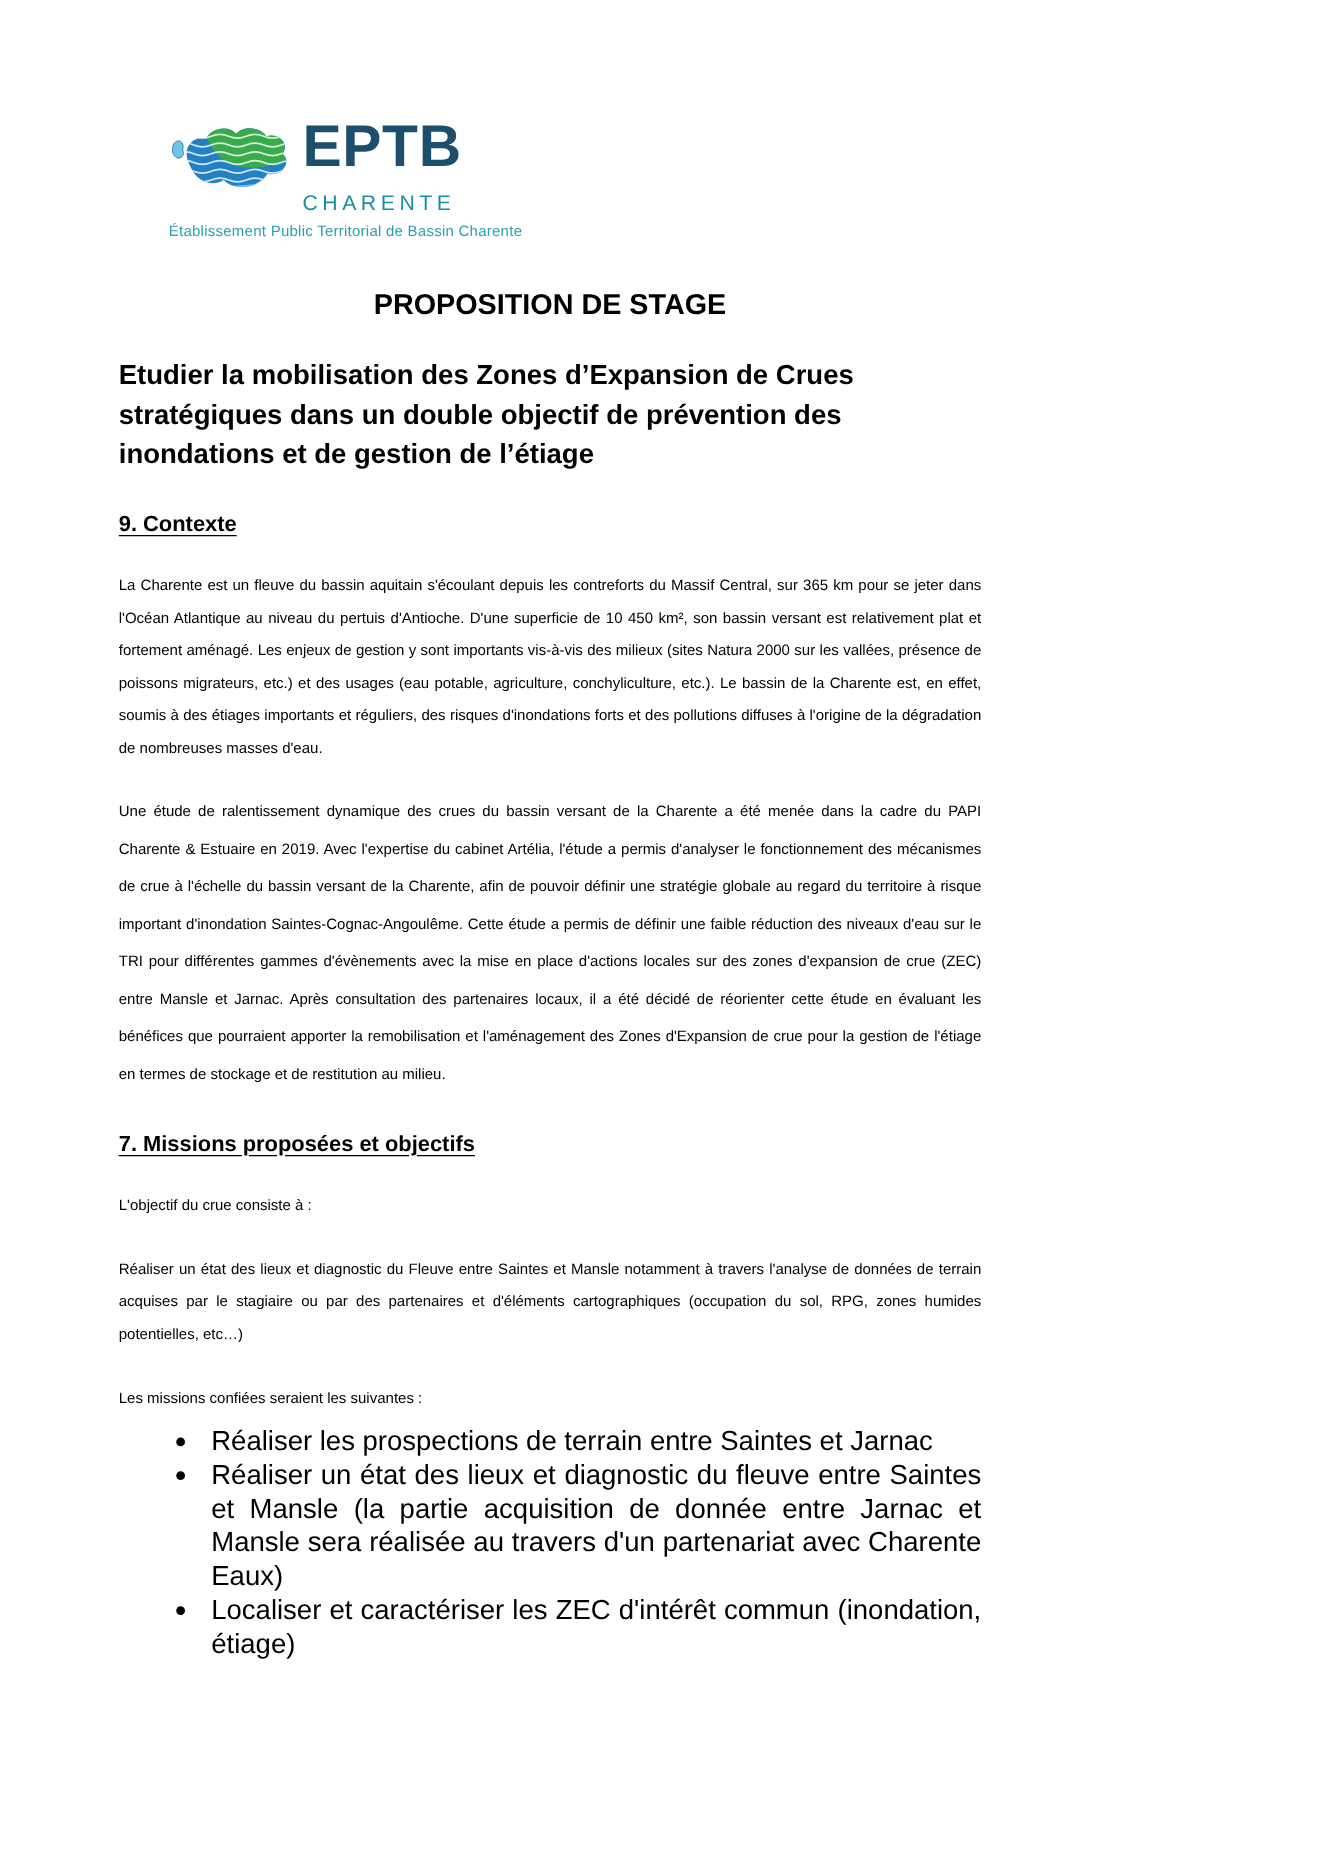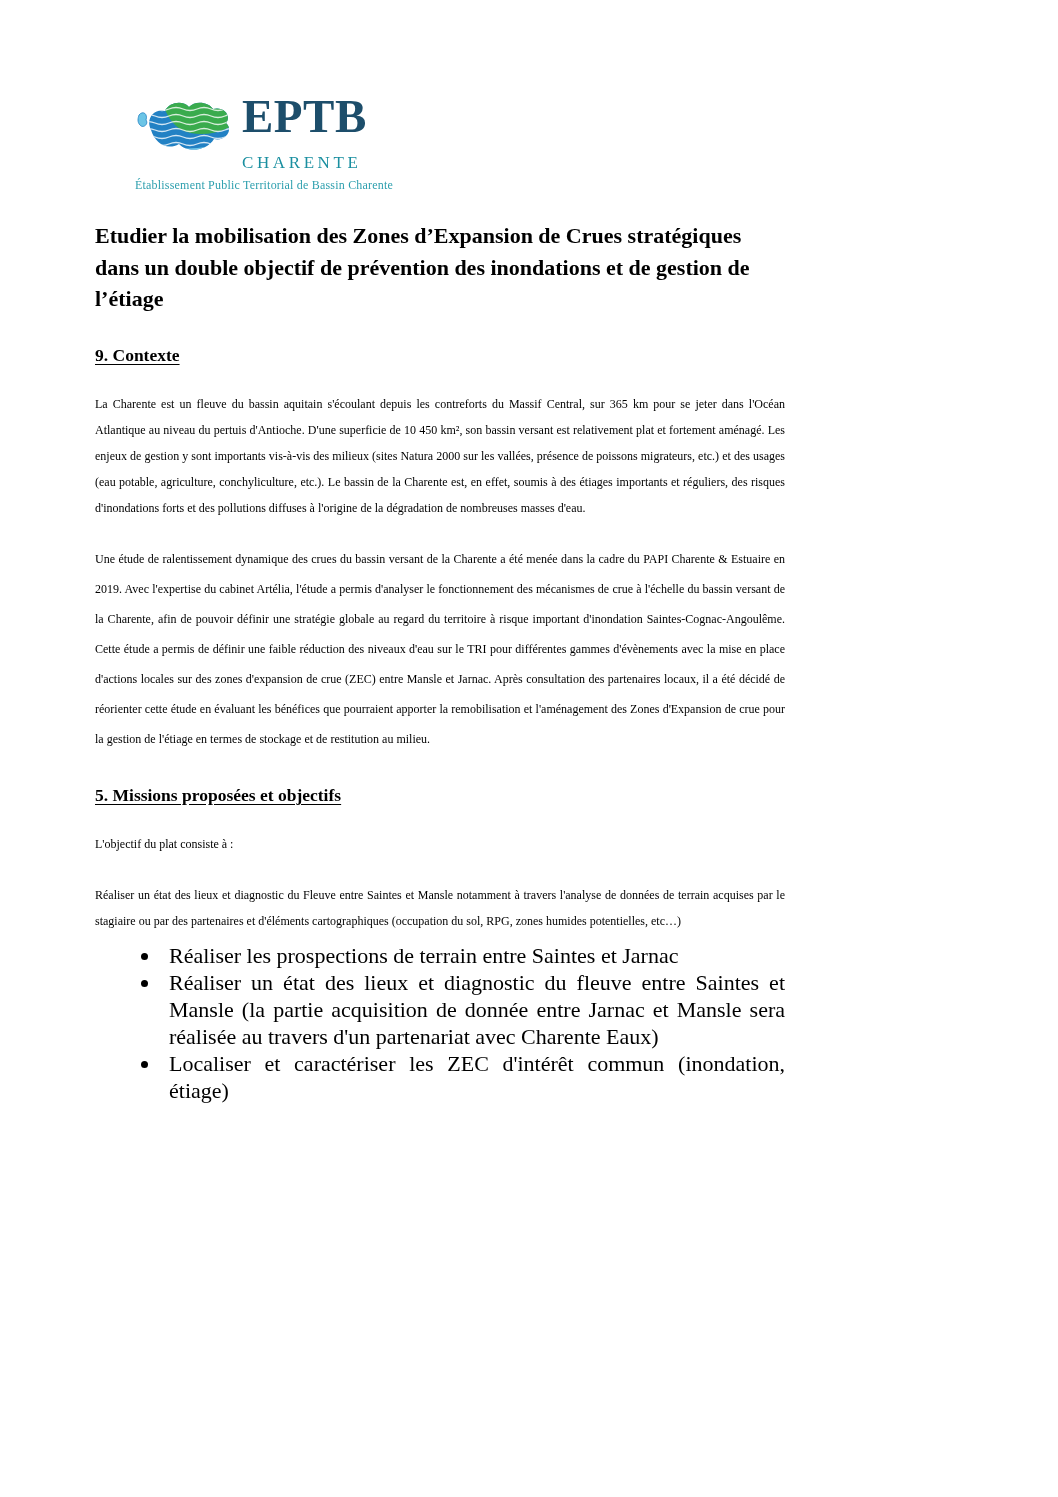--- a/index.html
+++ b/index.html
@@ -13,21 +13,20 @@
   * { margin: 0; padding: 0; box-sizing: border-box; }
   html, body { background: #ffffff; }
   body { font-family: "Liberation Sans", sans-serif; color: #000; }
 
   .page {
     position: relative;
     width: 880px;
     height: 1497px;
     background: #fff;
     overflow: hidden;
-    font-family: Liberation Serif, serif;
   }
   .content { padding: 96px 95px 0 95px; }
 
   
   .logo { margin-left: 40px; width: 260px; }
   .logo-top { display: flex; align-items: flex-start; }
   .logo-graphic { flex: 0 0 auto; margin-top: 2px; }
   .logo-text { margin-left: 3px; }
   .logo-acronym {
     font-size: 47px;
@@ -125,35 +124,37 @@
           <path class="island" d="M4,17 C8,12 13,16 11,22 C14,26 8,31 5,27 C2,24 3,20 4,17 Z"></path>
         </svg>
         <div class="logo-text">
           <div class="logo-acronym">EPTB</div>
           <div class="logo-name">CHARENTE</div>
         </div>
       </div>
       <div class="logo-tagline">Établissement Public Territorial de Bassin Charente</div>
     </header>
 
+    <h1 class="doc-title">PROPOSITION DE STAGE</h1>
 
     <h2 class="doc-subtitle">Etudier la mobilisation des Zones d’Expansion de Crues stratégiques dans un double objectif de prévention des inondations et de gestion de l’étiage</h2>
 
     <h3 class="section-heading">9. Contexte</h3>
 
     <p class="par">La Charente est un fleuve du bassin aquitain s'écoulant depuis les contreforts du Massif Central, sur 365 km pour se jeter dans l'Océan Atlantique au niveau du pertuis d'Antioche. D'une superficie de 10 450 km², son bassin versant est relativement plat et fortement aménagé. Les enjeux de gestion y sont importants vis-à-vis des milieux (sites Natura 2000 sur les vallées, présence de poissons migrateurs, etc.) et des usages (eau potable, agriculture, conchyliculture, etc.). Le bassin de la Charente est, en effet, soumis à des étiages importants et réguliers, des risques d'inondations forts et des pollutions diffuses à l'origine de la dégradation de nombreuses masses d'eau.</p>
 
     <p class="par wide">Une étude de ralentissement dynamique des crues du bassin versant de la Charente a été menée dans la cadre du PAPI Charente &amp; Estuaire en 2019. Avec l'expertise du cabinet Artélia, l'étude a permis d'analyser le fonctionnement des mécanismes de crue à l'échelle du bassin versant de la Charente, afin de pouvoir définir une stratégie globale au regard du territoire à risque important d'inondation Saintes-Cognac-Angoulême. Cette étude a permis de définir une faible réduction des niveaux d'eau sur le TRI pour différentes gammes d'évènements avec la mise en place d'actions locales sur des zones d'expansion de crue (ZEC) entre Mansle et Jarnac. Après consultation des partenaires locaux, il a été décidé de réorienter cette étude en évaluant les bénéfices que pourraient apporter la remobilisation et l'aménagement des Zones d'Expansion de crue pour la gestion de l'étiage en termes de stockage et de restitution au milieu.</p>
 
-    <h3 class="section-heading">5. Missions proposées et objectifs</h3>
+    <h3 class="section-heading">7. Missions proposées et objectifs</h3>
 
-    <p class="par">L'objectif du plat consiste à :</p>
+    <p class="par">L'objectif du crue consiste à :</p>
 
     <p class="par">Réaliser un état des lieux et diagnostic du Fleuve entre Saintes et Mansle notamment à travers l'analyse de données de terrain acquises par le stagiaire ou par des partenaires et d'éléments cartographiques (occupation du sol, RPG, zones humides potentielles, etc…)</p>
 
+    <p class="par">Les missions confiées seraient les suivantes :</p>
 
     <ul class="missions-list">
       <li>Réaliser les prospections de terrain entre Saintes et Jarnac</li>
       <li>Réaliser un état des lieux et diagnostic du fleuve entre Saintes et Mansle (la partie acquisition de donnée entre Jarnac et Mansle sera réalisée au travers d'un partenariat avec Charente Eaux)</li>
       <li>Localiser et caractériser les ZEC d'intérêt commun (inondation, étiage)</li>
     </ul>
 
   </div>
 </div>
 

